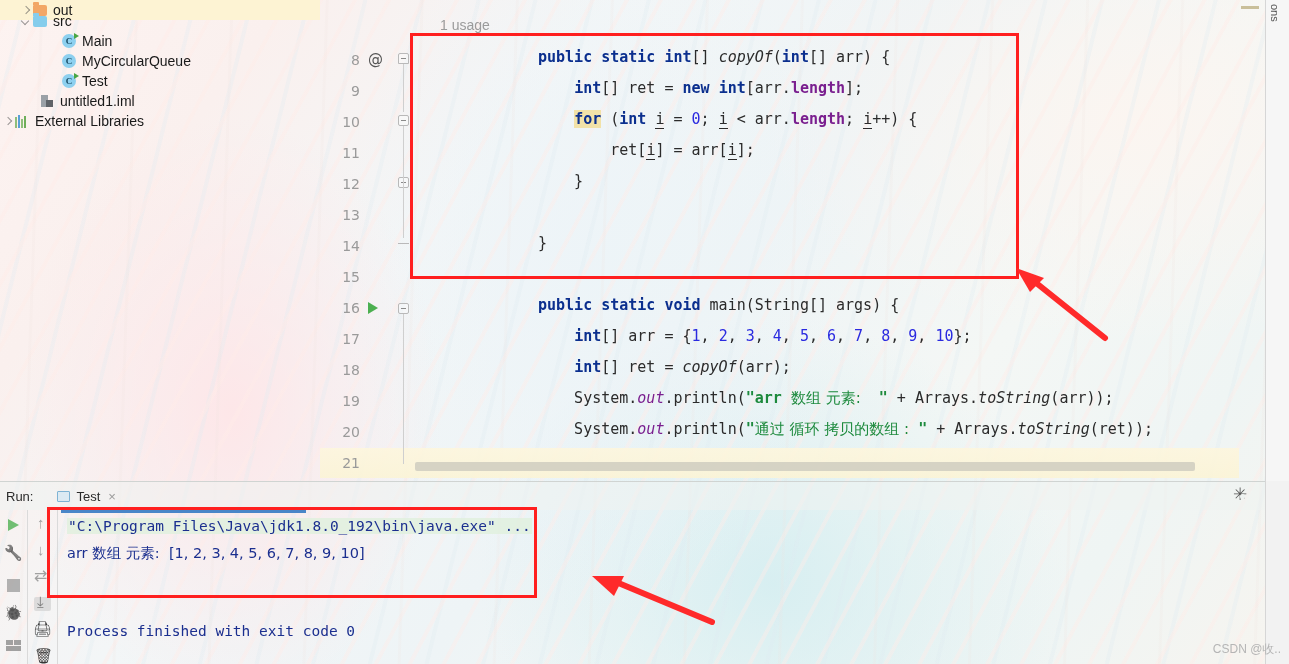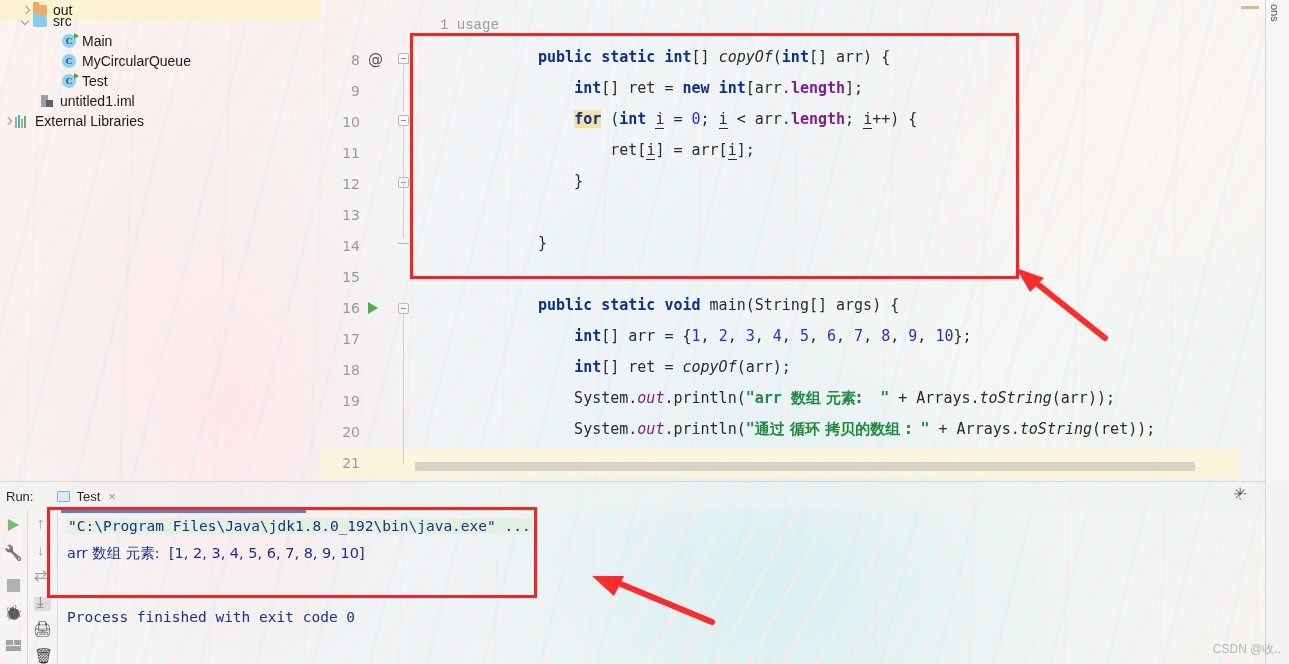--- a/index.html
+++ b/index.html
@@ -160,34 +160,34 @@
     position:absolute; left:83px; width:1px; background:#cfcfcf;
   }
 
   #code {
     position:absolute; left:85px; top:0; right:0; height:100%;
     font-family:"DejaVu Sans Mono", monospace;
     font-size:15px;
   }
   .usage-hint{
     position:absolute; left:375px; top:18px;
-    font-family:Liberation Mono, monospace;
+    font-family:Liberation Sans, sans-serif;
     font-size:14px; color:#9b9b9b;
   }
   .cline{
     position:absolute; left:0; height:30.4px; line-height:30.4px;
     white-space:pre; letter-spacing:0px;
   }
   .kw    { color:#0b2f8e; font-weight:bold; }
   .kw2   { color:#0b2f8e; font-weight:bold; background:#f2e2a8; }
   .plain { color:#2b2b2b; }
   .num   { color:#2a2ae0; }
   .fld   { color:#7a1f8f; font-weight:bold; }
   .str   { color:#1d8a3d; font-weight:bold; }
-  .strcn { color:#1d8a3d; font-weight:bold; font-family:"DejaVu Sans", sans-serif; }
+  .strcn { color:#1d8a3d; font-weight:normal; font-family:"DejaVu Sans", sans-serif; }
   .stat  { color:#7a1f8f; font-style:italic; }
   .mth   { color:#2b2b2b; font-style:italic; }
   .var-u { color:#2b2b2b; border-bottom:1px solid #2b2b2b; }
 
   #current-line{
     position:absolute; left:0; right:26px; height:30px;
     background: linear-gradient(#fdf6dd, #fbf4d6);
     opacity:.9;
   }
   #hscroll{
@@ -501,21 +501,21 @@
     <span class="sic sic-scroll-end"></span>
     <span class="sic sic-print"></span>
     <span class="sic sic-trash"></span>
   </div>
 
   <div id="console">
     <div id="progress-bar"></div>
     <div class="cl cmd" style="top:8px">"C:\Program Files\Java\jdk1.8.0_192\bin\java.exe" ...</div>
     <div class="cl cn" style="top:34px">arr 数组 元素:  [1, 2, 3, 4, 5, 6, 7, 8, 9, 10]</div>
     <div class="cl" style="top:82px"></div>
-    <div class="cl" style="top:99px">Process finished with exit code 0</div>
+    <div class="cl" style="top:113px">Process finished with exit code 0</div>
   </div>
 </div>
 
 <div id="box-code"></div>
 <div id="box-console"></div>
 
 <svg class="arrow-svg" style="left:1010px;top:262px;width:100px;height:80px" viewBox="0 0 100 80">
   <path d="M 95 76 L 20 16" stroke="#ff2a2a" stroke-width="6" stroke-linecap="round"></path>
   <path d="M 6 6 L 34 16 L 20 30 Z" fill="#ff2a2a"></path>
 </svg>

